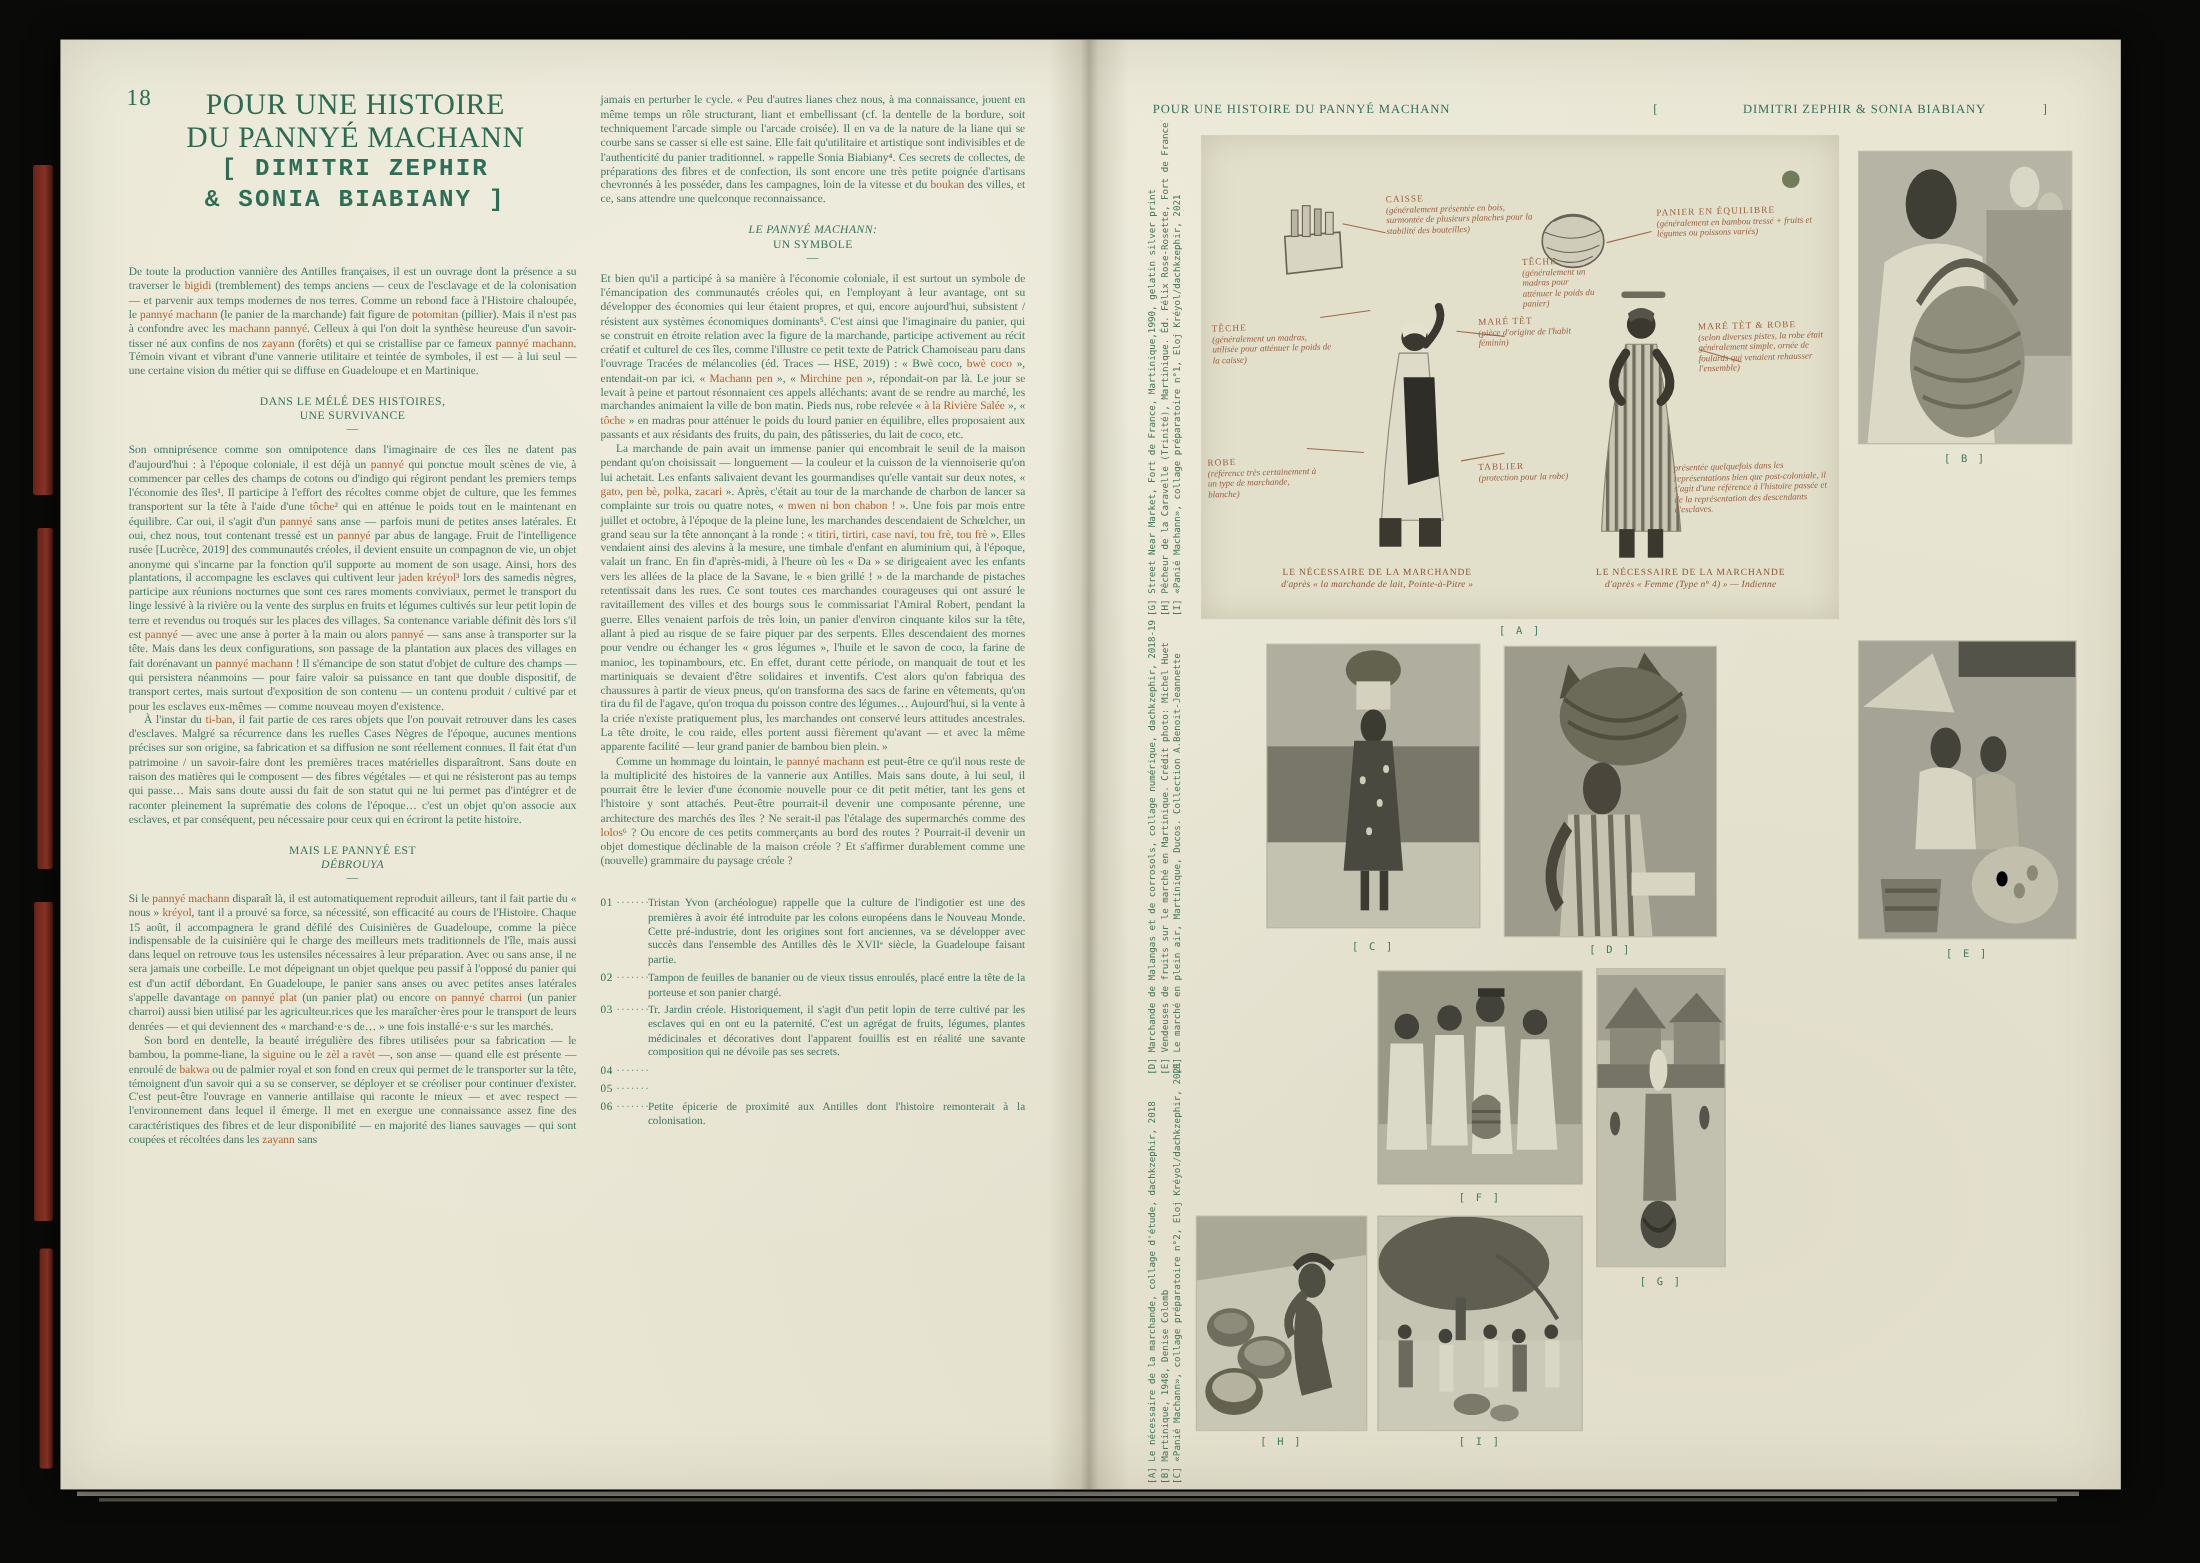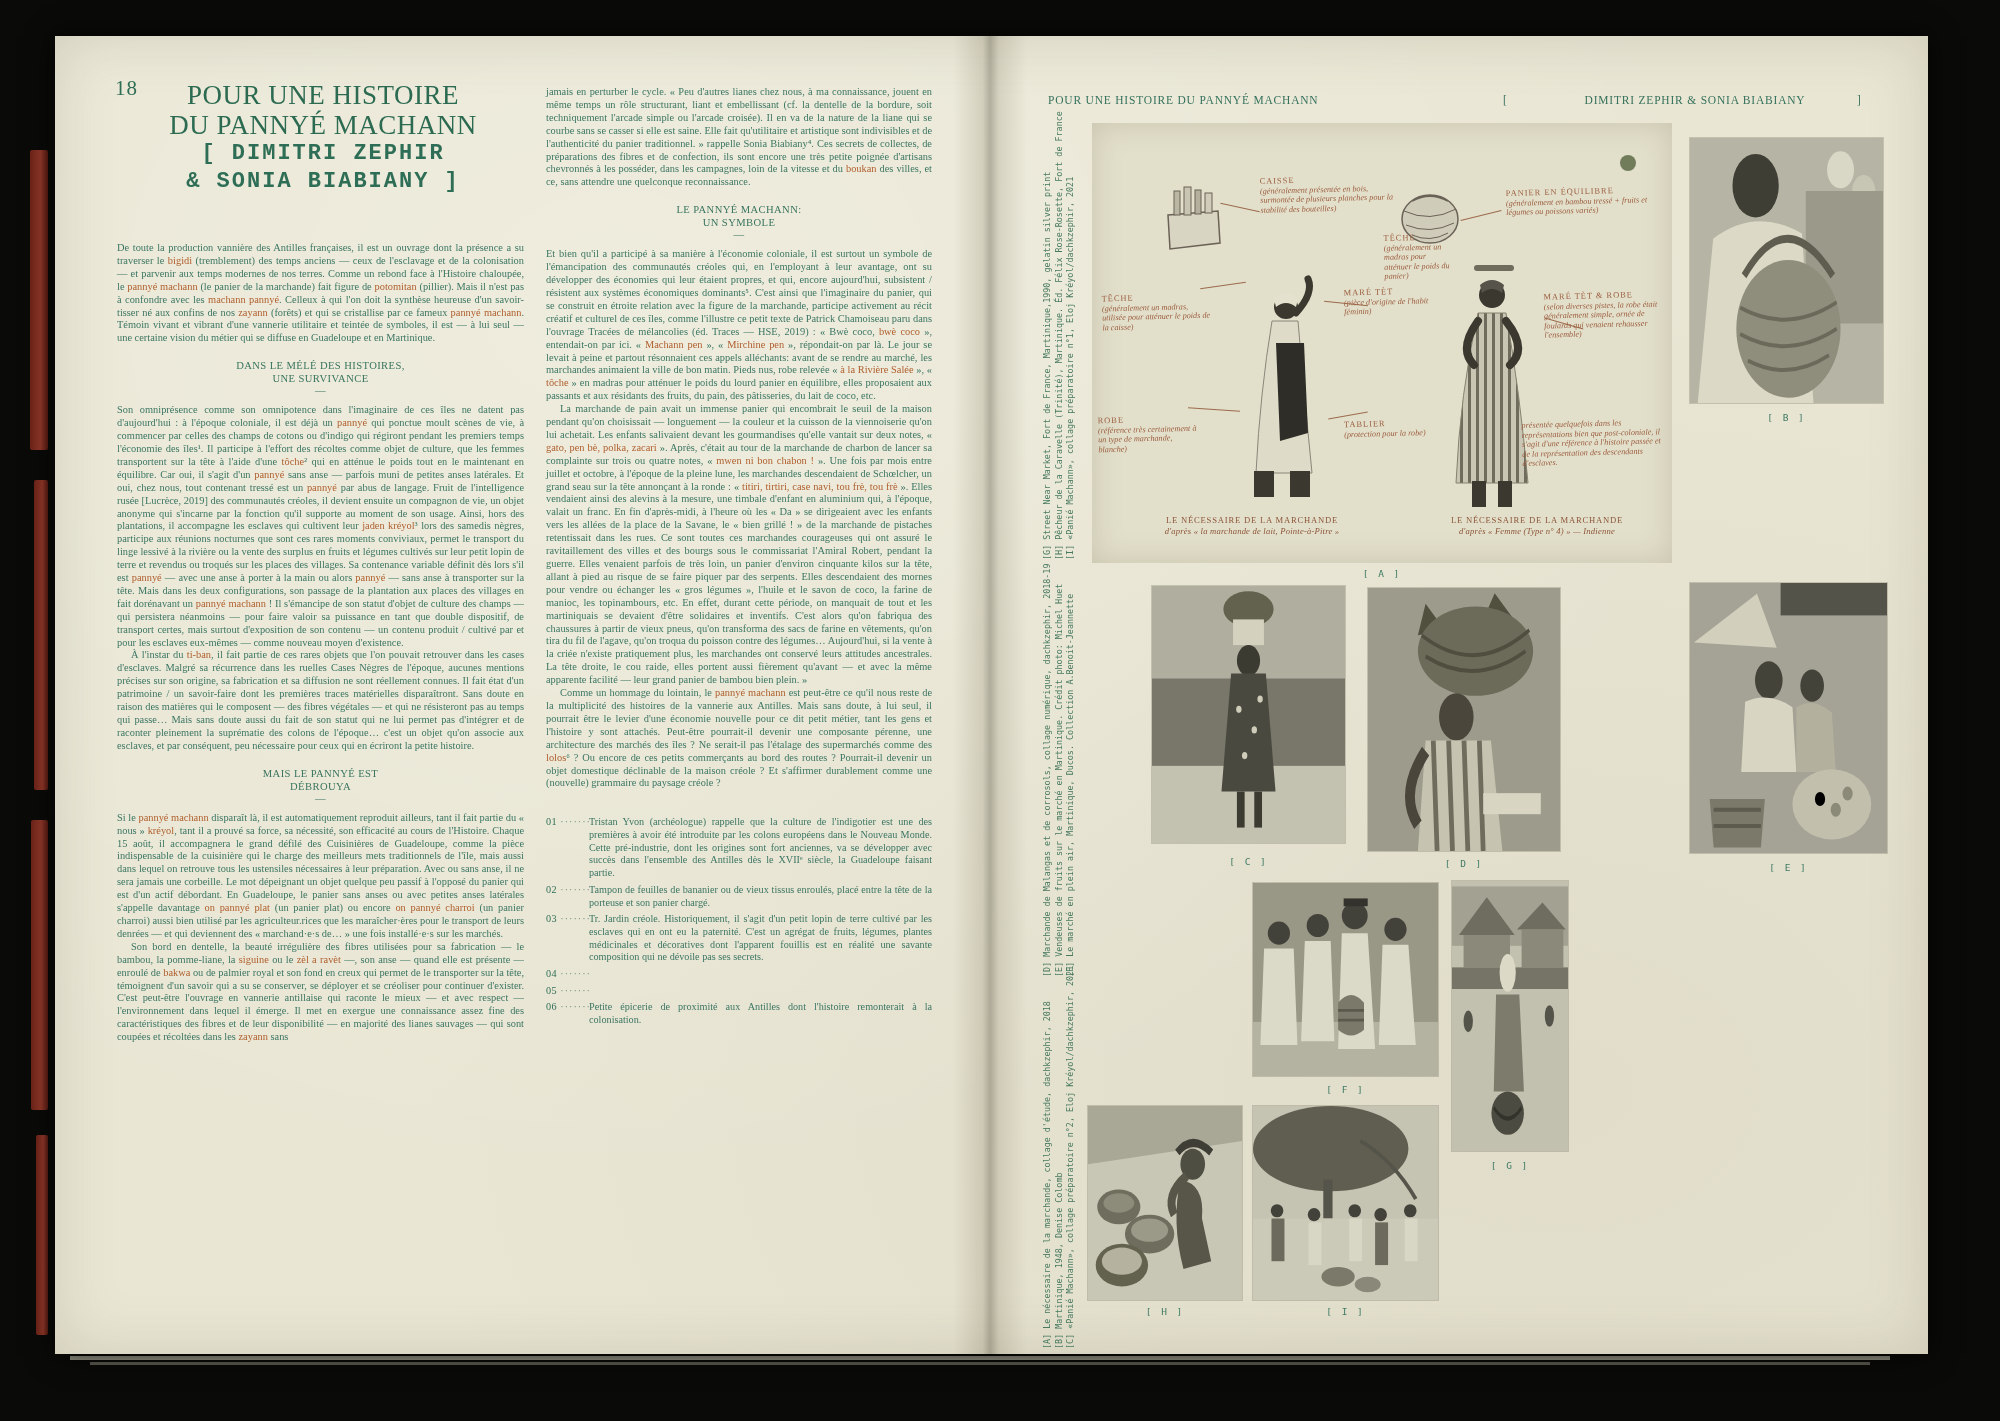--- a/index.html
+++ b/index.html
@@ -19,21 +19,21 @@
   .pageno{position:absolute;left:60px;top:40px;font-size:21px;color:#2e6e55;letter-spacing:1px;}
   .title{position:absolute;left:88px;top:44px;width:360px;text-align:center;color:#2c6b52;}
   .title .tl{display:block;font-size:27px;line-height:30px;letter-spacing:.5px;font-weight:500;}
   .title .ta{display:block;font-family:"Liberation Mono",monospace;font-size:22px;line-height:28px;letter-spacing:2px;font-weight:700;color:#2f6e56;}
   .col{position:absolute;color:#3c7663;font-size:10.4px;line-height:12.9px;text-align:justify;}
   .col1{left:62px;top:206px;width:407px;}
   .col2{left:491px;top:50px;width:386px;}
   .col p{margin:0;}
   .col p.ind{text-indent:14px;}
   .subhead{text-align:center;color:#39755f;font-size:10.6px;letter-spacing:.4px;margin:14px 0 2px;line-height:13px;}
-  .subhead .it{}
+  .subhead .it{font-style:italic;}
   .dash{display:block;text-align:center;color:#39755f;margin:1px 0 8px;line-height:10px;}
   .t{color:#b0602f;}
   .footnotes{margin-top:26px;padding:0;list-style:none;}
   .footnotes li{display:grid;grid-template-columns:43px 1fr;margin:0 0 4px 0;font-size:10.2px;line-height:12.7px;font-family:Liberation Serif, serif;}
   .fn-num{color:#2f6e56;letter-spacing:.5px;white-space:nowrap;overflow:hidden;}
   .fn-dots{color:#6f9483;letter-spacing:1px;}
 
   
   .rh{position:absolute;top:58px;color:#35715c;font-size:11.5px;letter-spacing:.8px;white-space:nowrap;}
   .rh-title{left:993px;}

